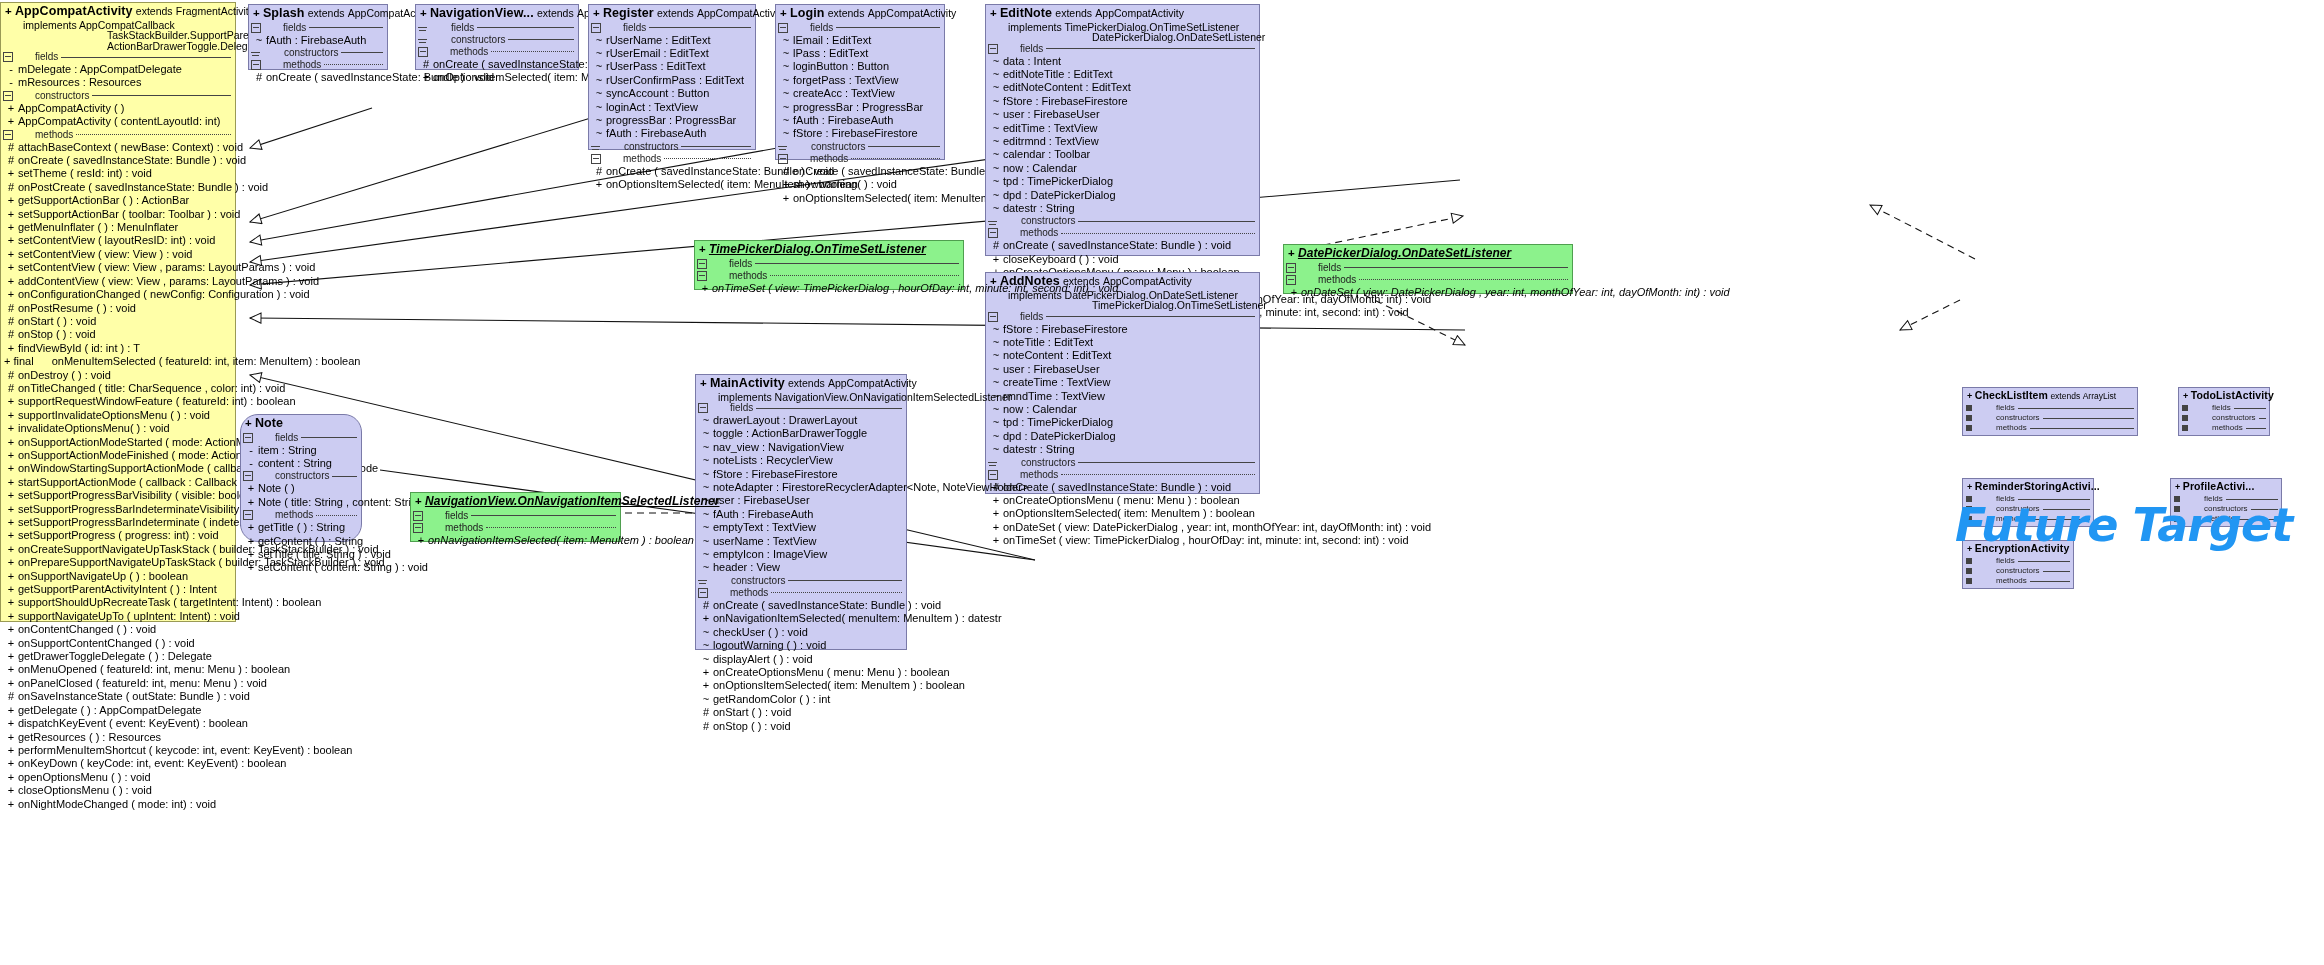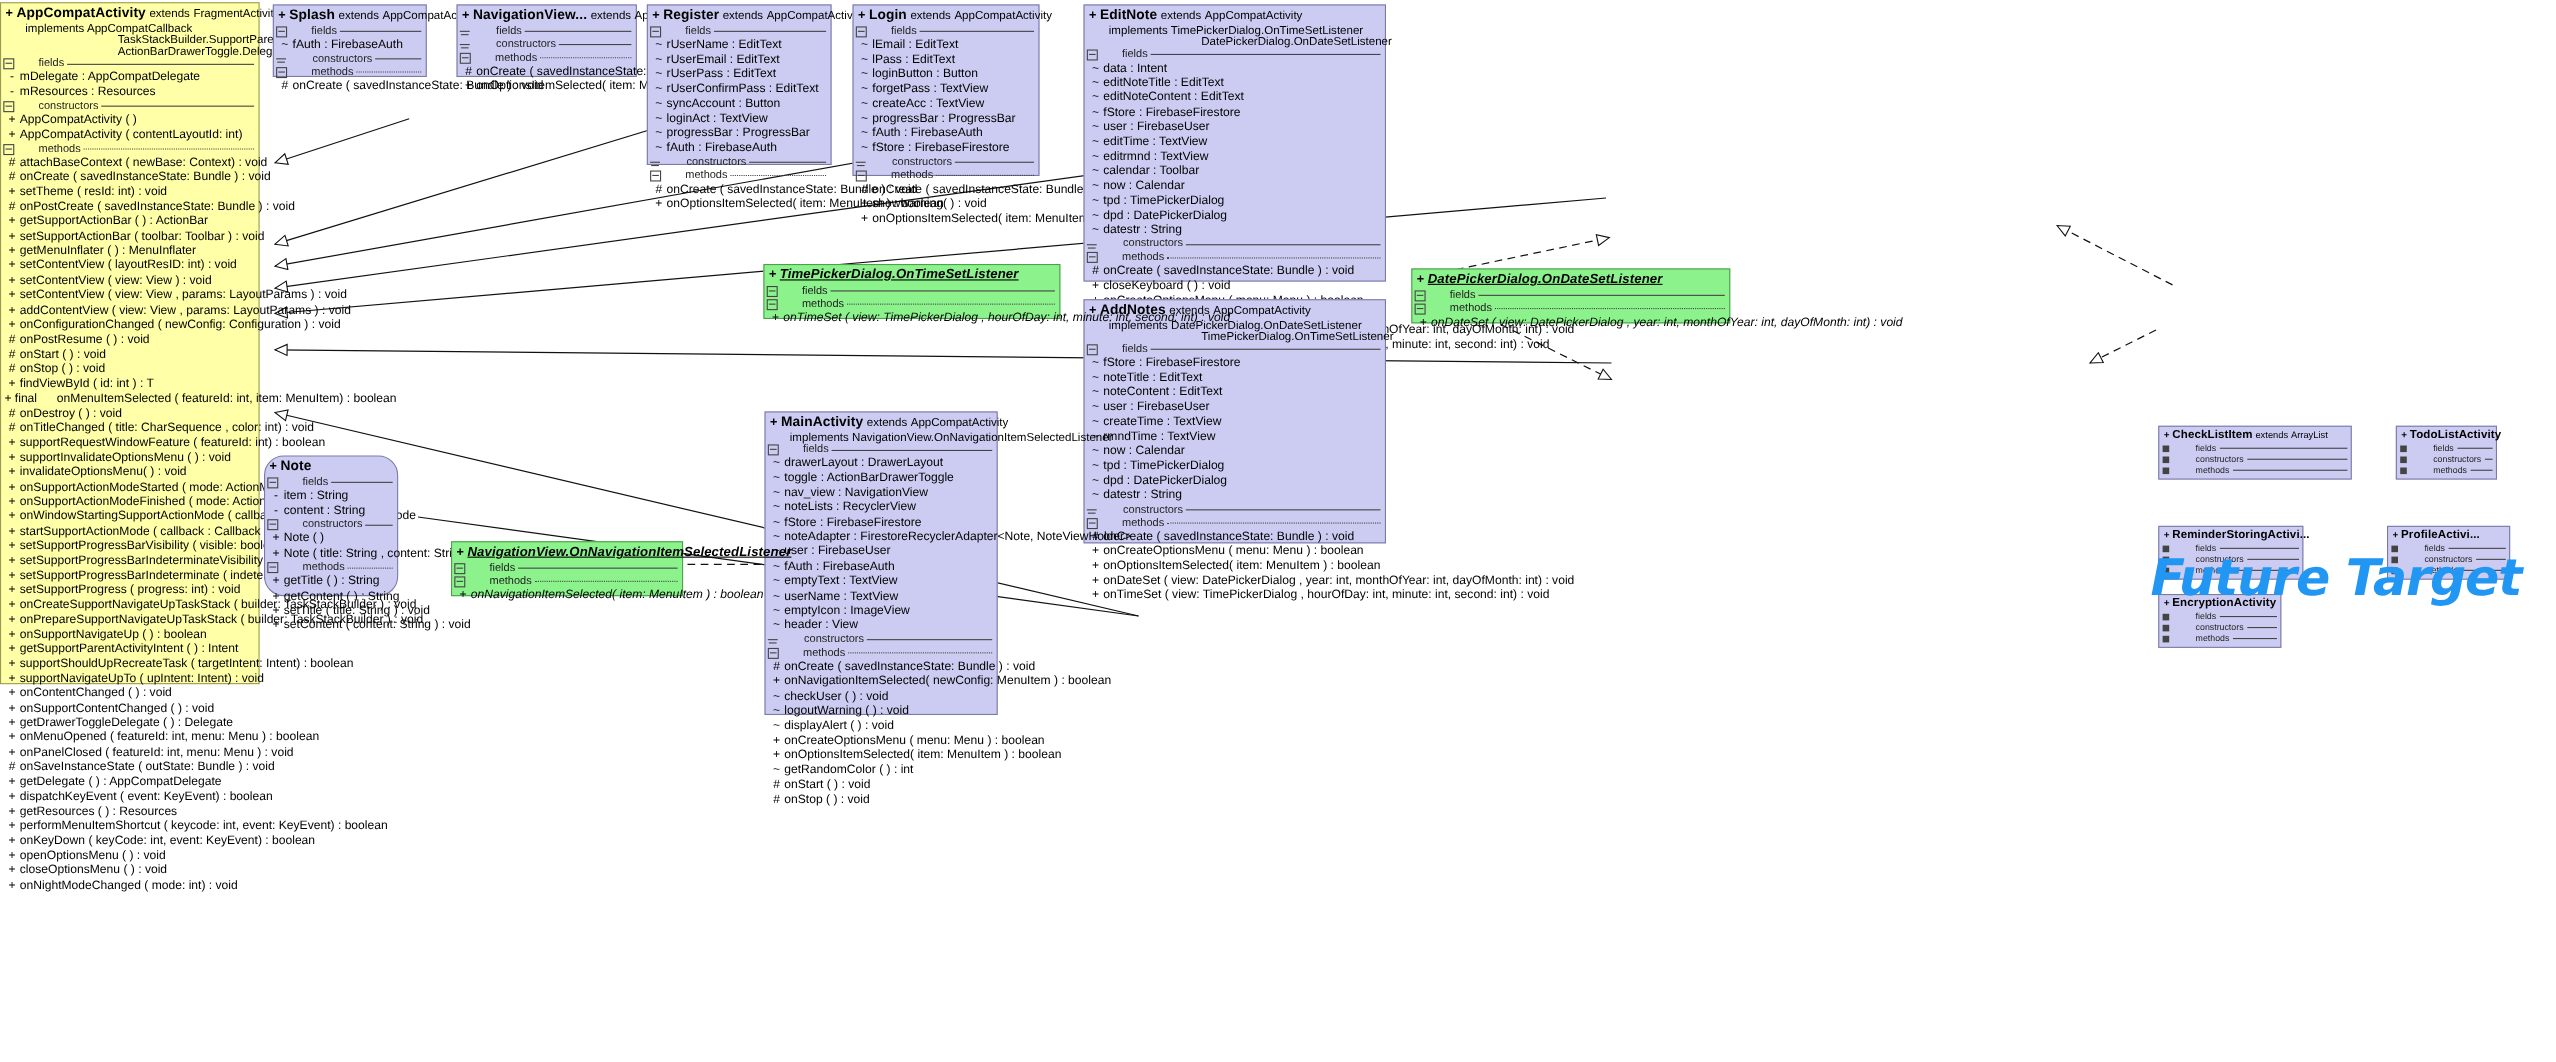--- a/index.html
+++ b/index.html
@@ -835,21 +835,21 @@
       <span class="lbl">methods</span>
       <span class="rule dot"></span>
     </div>
     <div>
         <div class="mrow">
           <span class="mv">#</span>
           <span class="mt">onCreate ( savedInstanceState: Bundle ) : void</span>
         </div>
         <div class="mrow">
           <span class="mv">+</span>
-          <span class="mt">onNavigationItemSelected( newConfig: MenuItem ) : boolean</span>
+          <span class="mt">onNavigationItemSelected( menuItem: MenuItem ) : datestr</span>
         </div>
         <div class="mrow">
           <span class="mv">~</span>
           <span class="mt">checkUser ( ) : void</span>
         </div>
         <div class="mrow">
           <span class="mv">~</span>
           <span class="mt">logoutWarning ( ) : void</span>
         </div>
         <div class="mrow">

